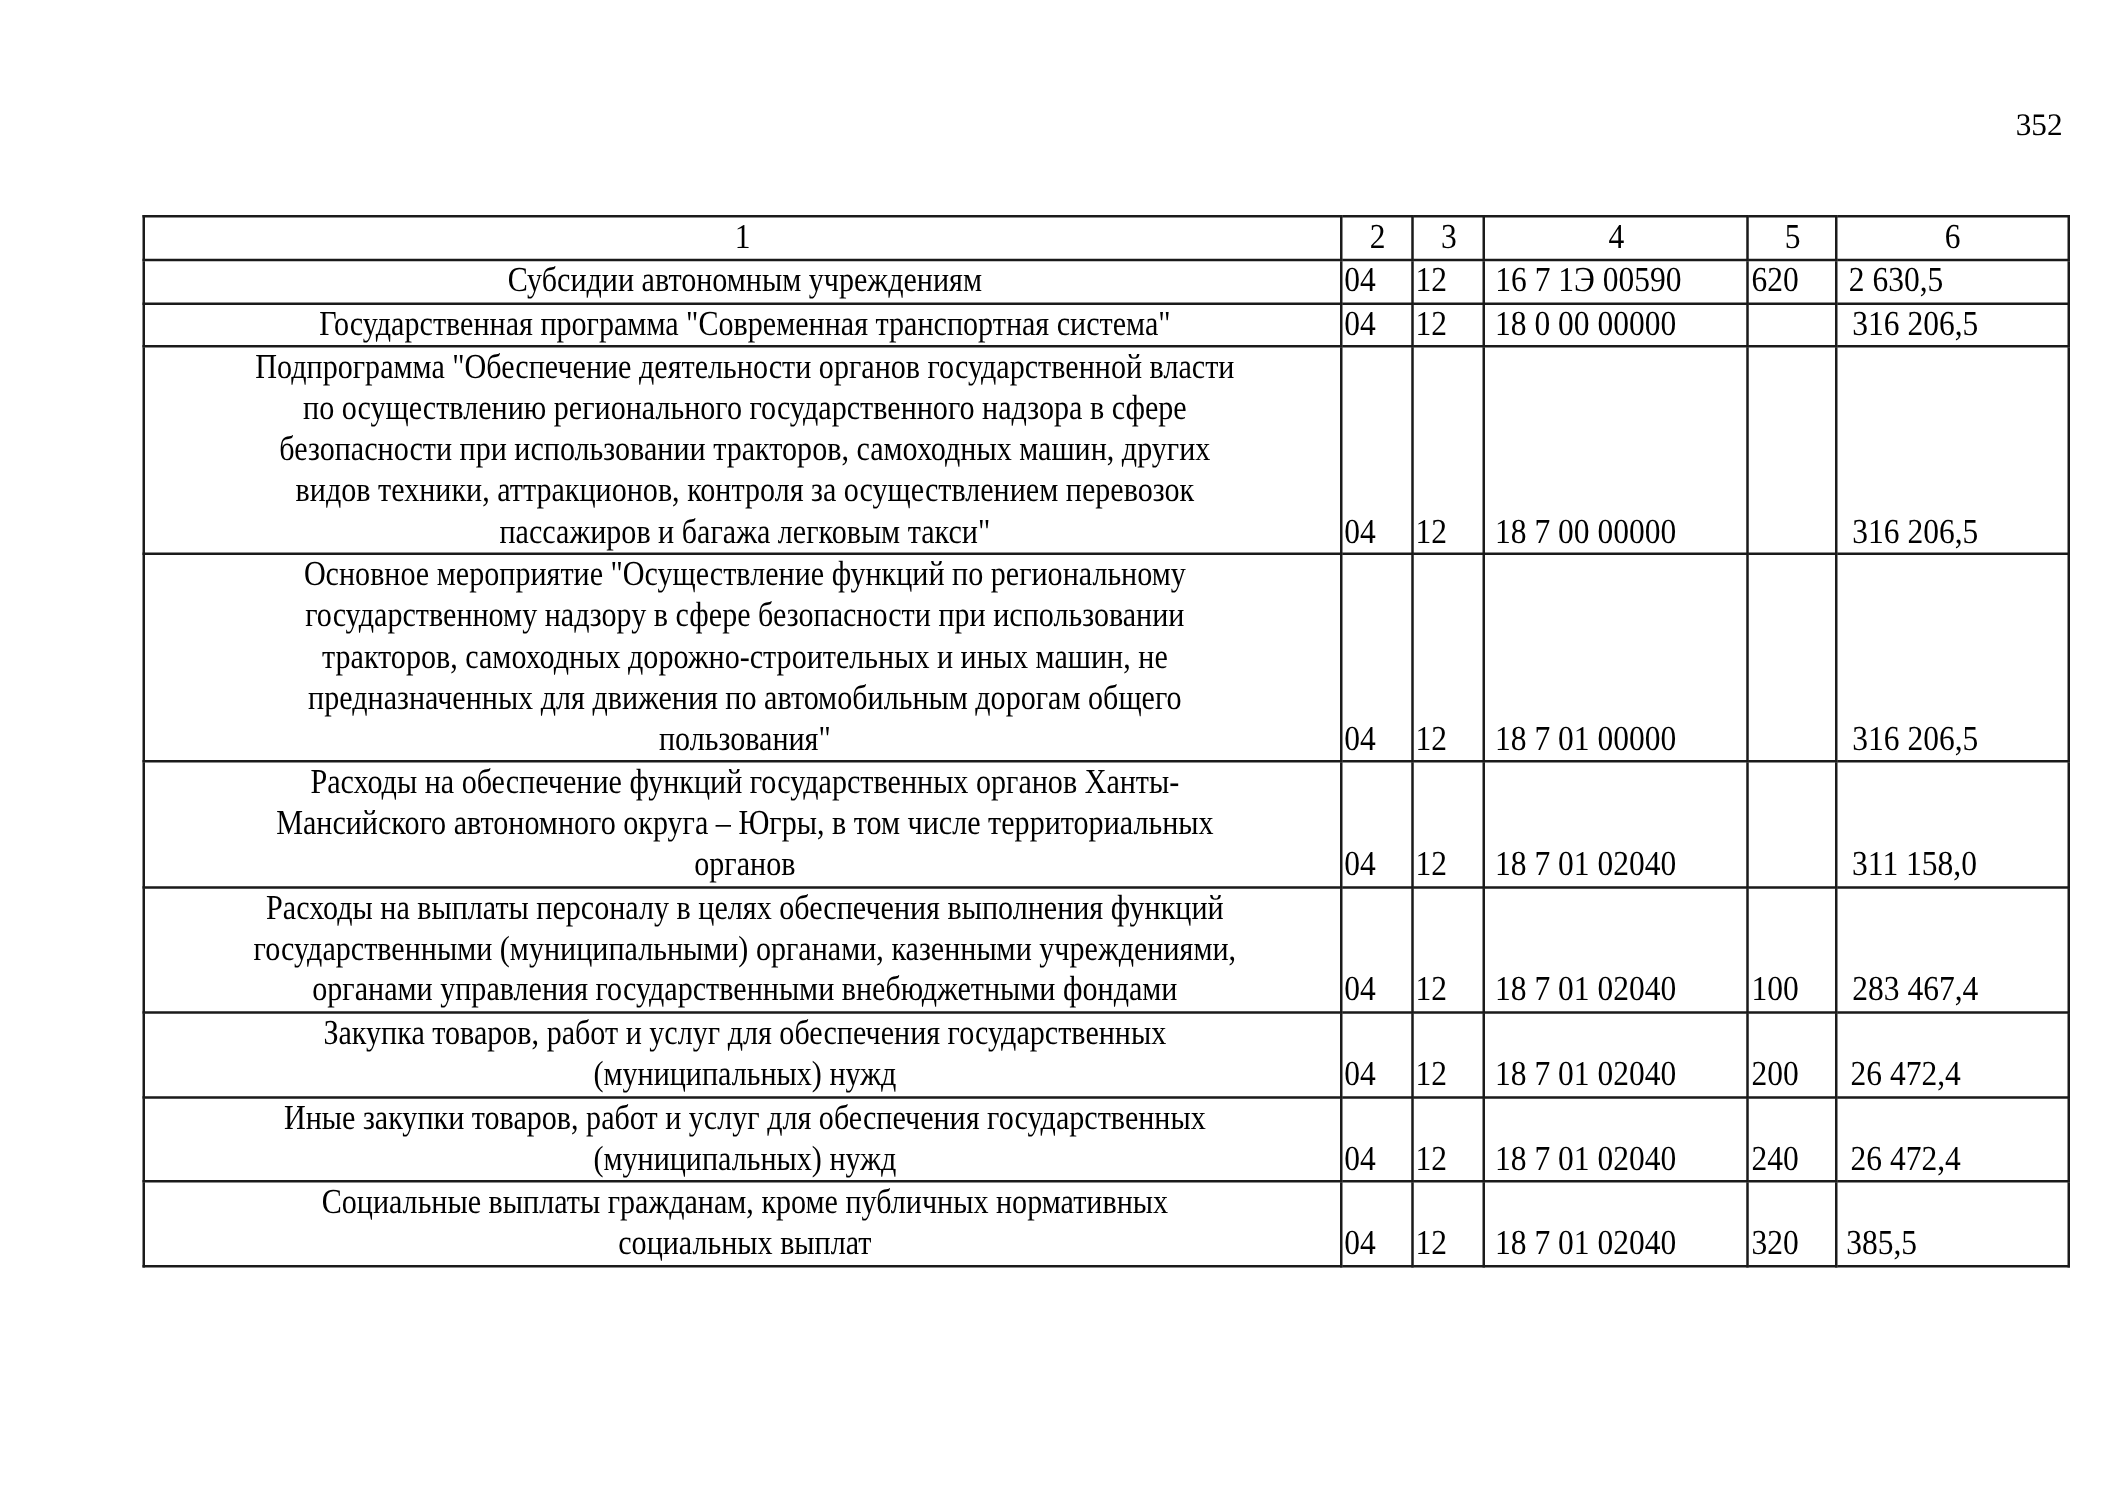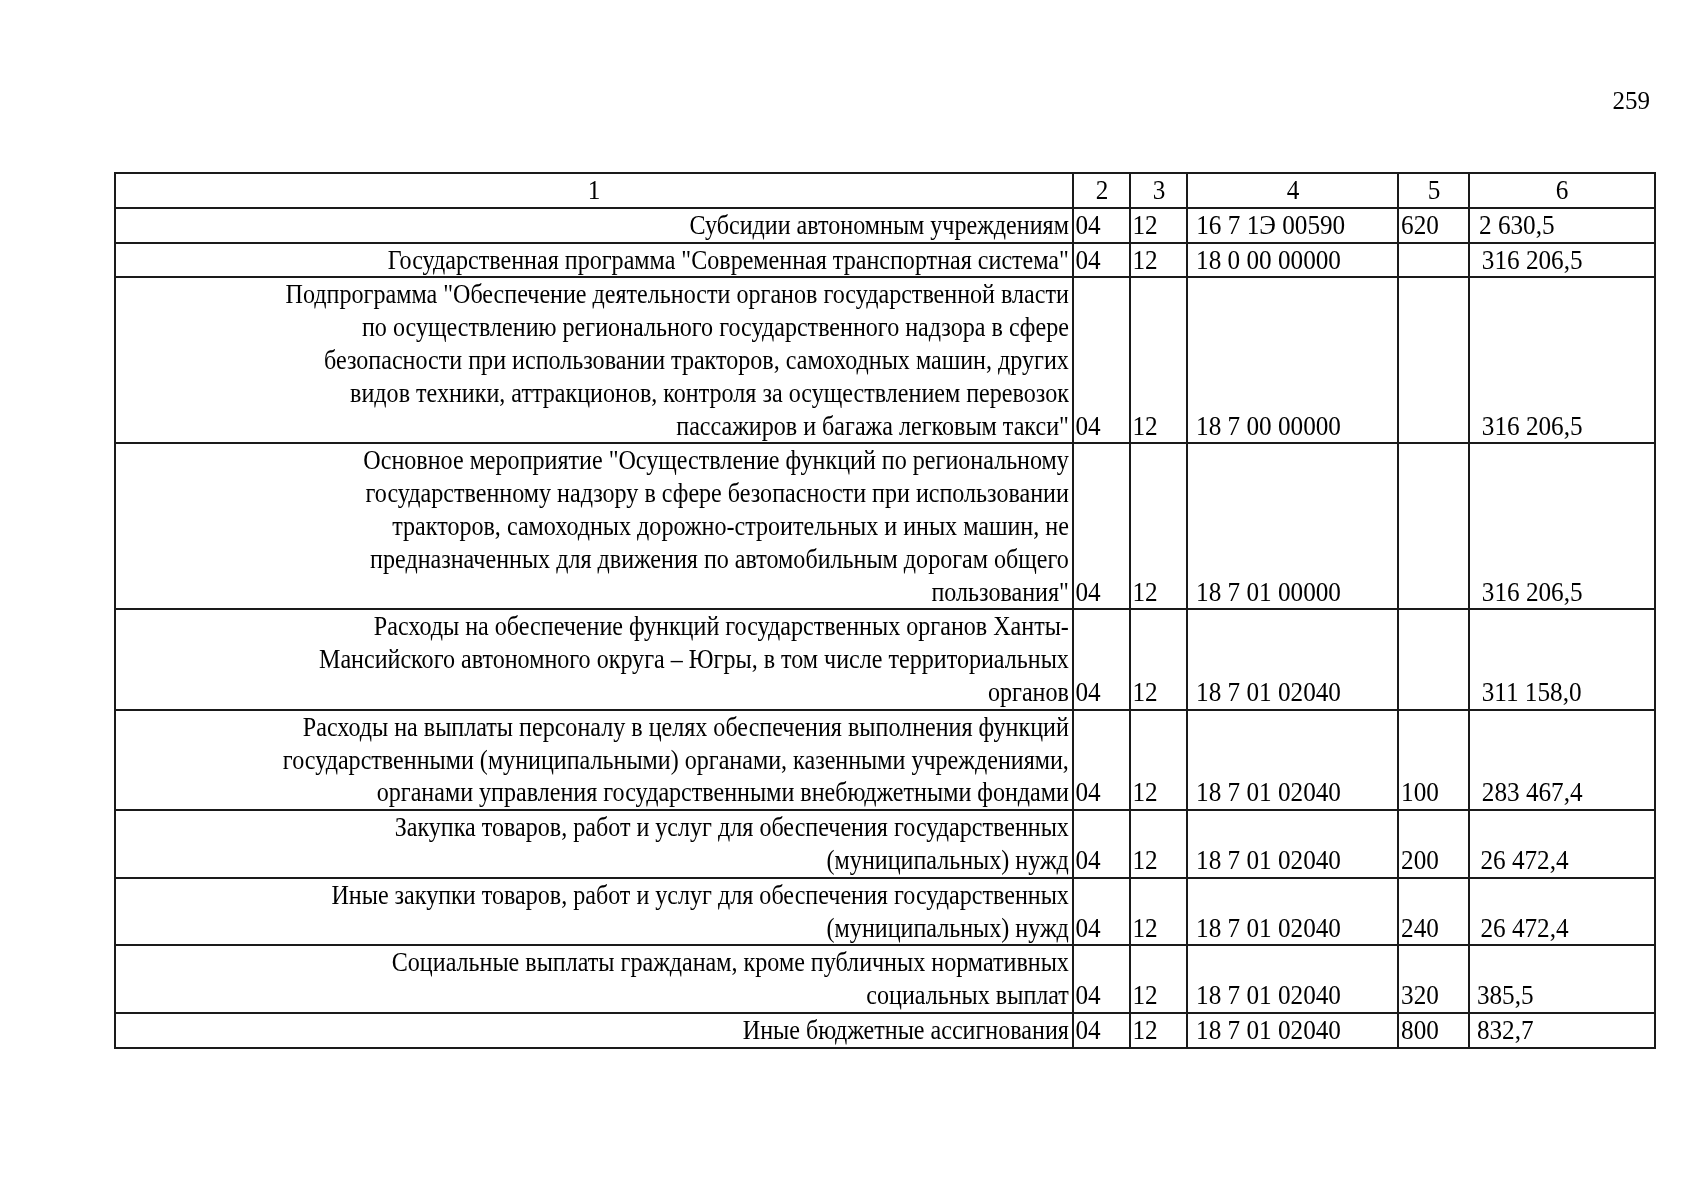--- a/index.html
+++ b/index.html
@@ -45,41 +45,41 @@
     vertical-align: middle;
     text-align: center;
     height: 32px;
   }
   .c1 { width: 958px; }
   .c2 { width: 57px; }
   .c3 { width: 57px; }
   .c4 { width: 211px; }
   .c5 { width: 71px; }
   .c6 { width: 186px; }
-  td.name { text-align: right; }
+  td.name { text-align: center; }
   td.ctr { }
   td.num { }
   .line {
     display: block;
     transform-origin: left center;
     transform: scaleX(0.86);
     padding-left: 8px;
     width: 1100px;
   }
   .cell-text {
     display: inline-block;
     transform: scaleX(0.9);
   }
   td.ctr .cell-text { transform-origin: center center; }
   td.num .cell-text { transform-origin: right center; padding-right: 6px; }
 </style>
 </head>
 <body>
 
-<div class="page-number">259</div>
+<div class="page-number">352</div>
 
 <table class="budget">
   <colgroup>
     <col class="c1">
       <col class="c2">
       <col class="c3">
       <col class="c4">
       <col class="c5">
       <col class="c6">
   </colgroup>
@@ -190,24 +190,14 @@
         <td class="name">
           <span class="line">Социальные выплаты гражданам, кроме публичных нормативных</span>
           <span class="line">социальных выплат</span>
         </td>
         <td class="ctr"><span class="cell-text">04</span></td>
         <td class="ctr"><span class="cell-text">12</span></td>
         <td class="ctr"><span class="cell-text">18 7 01 02040</span></td>
         <td class="ctr"><span class="cell-text">320</span></td>
         <td class="num"><span class="cell-text">385,5</span></td>
       </tr>
-      <tr>
-        <td class="name">
-          <span class="line">Иные бюджетные ассигнования</span>
-        </td>
-        <td class="ctr"><span class="cell-text">04</span></td>
-        <td class="ctr"><span class="cell-text">12</span></td>
-        <td class="ctr"><span class="cell-text">18 7 01 02040</span></td>
-        <td class="ctr"><span class="cell-text">800</span></td>
-        <td class="num"><span class="cell-text">832,7</span></td>
-      </tr>
     </tbody>
 </table>
 
 </body></html>

